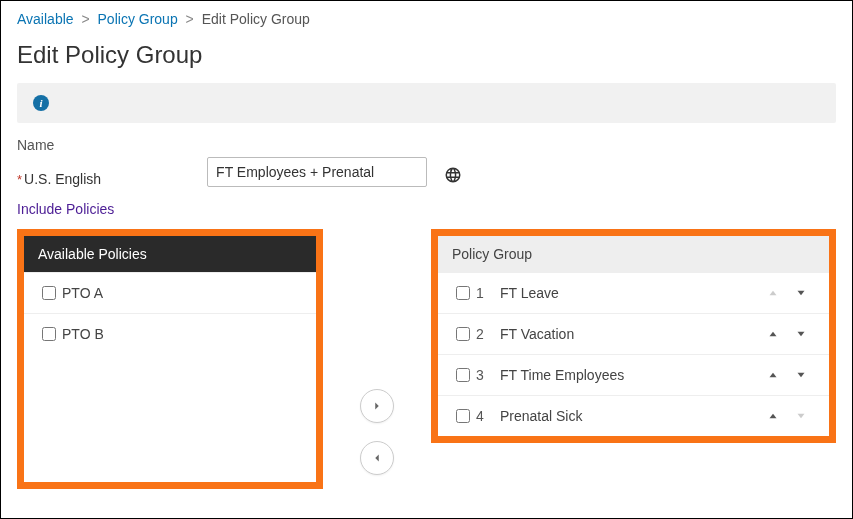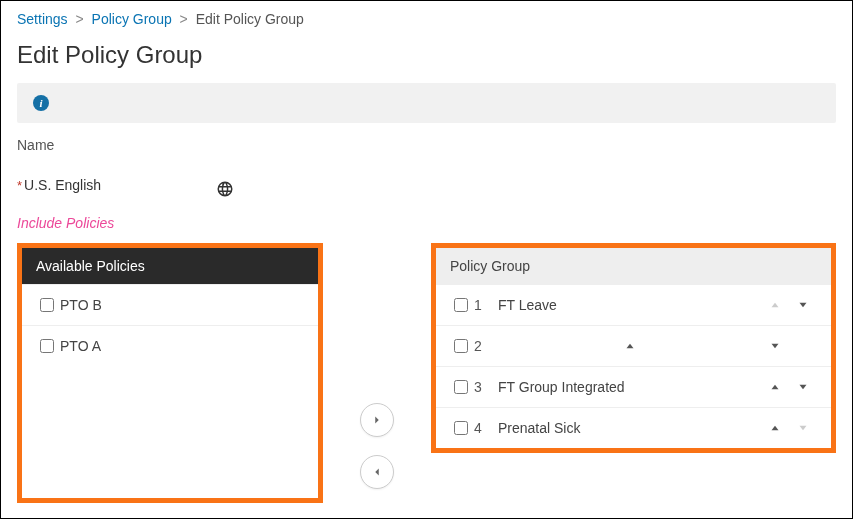--- a/index.html
+++ b/index.html
@@ -44,49 +44,49 @@
     color: #fff;
     font-size: 11px;
     font-weight: bold;
     display: flex;
     align-items: center;
     justify-content: center;
     font-family: Georgia, serif;
     font-style: italic;
   }
   .form-area { padding: 14px 16px 4px 16px; }
-  .label-row { color: #555; margin-bottom: 24px; }
-  .name-row { display: flex; align-items: flex-start; gap: 8px; margin-bottom: 14px; }
+  .label-row { color: #555; margin-bottom: 4px; }
+  .name-row { display: flex; align-items: flex-end; gap: 8px; margin-bottom: 14px; }
   .req-star { color: #c0392b; font-size: 13px; margin-right: 2px; }
   .name-input {
     width: 220px;
     padding: 6px 8px;
     border: 1px solid #bbb;
     border-radius: 2px;
     font-size: 14px;
     color: #333;
   }
   .globe-btn {
     width: 24px; height: 24px;
     display: flex; align-items: center; justify-content: center;
     color: #333;
     margin-left: 6px;
     cursor: pointer;
   }
   .globe-btn svg { width: 18px; height: 18px; }
-  .section-label { color: #ec4899; margin: 4px 0 8px 0; font-style: italic; }
+  .section-label { color: #4c1d95; margin: 4px 0 8px 0; }
   .lists-wrap {
     display: grid;
     grid-template-columns: 306px 108px 1fr;
     gap: 0;
     padding: 0 16px;
     align-items: start;
   }
   .panel {
-    border: 5px solid #f97316;
+    border: 7px solid #f97316;
   }
   .panel-header {
     padding: 10px 14px;
     font-size: 14px;
   }
   .panel-header.dark {
     background: #2a2a2a;
     color: #fff;
   }
   .panel-header.light {
@@ -145,60 +145,61 @@
     cursor: pointer;
     box-shadow: 0 1px 2px rgba(0,0,0,0.06);
   }
   .circle-btn svg { width: 14px; height: 14px; }
   .circle-btn svg path { fill: #666; }
 </style>
 </head>
 <body>
 
 <div class="breadcrumb">
-  <a>Settings</a>
+  <a>Available</a>
   <span class="sep">&gt;</span>
   <a>Policy Group</a>
   <span class="sep">&gt;</span>
   <span>Edit Policy Group</span>
 </div>
 
 <h1 class="page-title">Edit Policy Group</h1>
 
 <div class="info-bar">
   <span class="info-icon">i</span>
 </div>
 
 <div class="form-area">
   <div class="label-row">Name</div>
   <div class="name-row">
     <span>
       <span class="req-star">*</span><span class="lang-label-text">U.S. English</span>
     </span>
     <span style="width:90px;"></span>
+    <input class="name-input" type="text" value="FT Employees + Prenatal" style="">
     <span class="globe-btn">
       <svg viewBox="0 0 24 24">
           <path fill="#333" d="M12 2a10 10 0 100 20 10 10 0 000-20zm6.9 6h-3a15 15 0 00-1.3-3.4A8 8 0 0118.9 8zM12 4c.8 1 1.5 2.3 1.9 4h-3.8c.4-1.7 1.1-3 1.9-4zM4.3 14a8.2 8.2 0 010-4h3.4a18 18 0 000 4H4.3zm.8 2h3a15 15 0 001.3 3.4A8 8 0 015.1 16zM8.1 8h-3a8 8 0 013.5-3.4A15 15 0 008.1 8zM12 20c-.8-1-1.5-2.3-1.9-4h3.8c-.4 1.7-1.1 3-1.9 4zm2.3-6H9.7a16 16 0 010-4h4.6a16 16 0 010 4zm.3 5.4A15 15 0 0015.9 16h3a8 8 0 01-4.3 3.4zM16.3 14a18 18 0 000-4h3.4a8.2 8.2 0 010 4h-3.4z"></path>
         </svg>
     </span>
   </div>
   <div class="section-label">Include Policies</div>
 </div>
 
 <div class="lists-wrap">
 
   <div class="panel avail">
     <div class="panel-header dark">Available Policies</div>
     <div class="row">
       <input type="checkbox" style="">
+      <span>PTO A</span>
+    </div>
+    <div class="row">
+      <input type="checkbox" style="">
       <span>PTO B</span>
-    </div>
-    <div class="row">
-      <input type="checkbox" style="">
-      <span>PTO A</span>
     </div>
   </div>
 
   <div class="transfer-col">
     <button class="circle-btn">
       <svg viewBox="0 0 24 24">
           <path d="M9 6l6 6-6 6z"></path>
         </svg>
     </button>
     <button class="circle-btn">
@@ -223,36 +224,37 @@
       <button class="arrow-btn enabled">
         <svg viewBox="0 0 24 24">
             <path d="M12 16l-6-8h12z"></path>
           </svg>
       </button>
     </div>
 
     <div class="row">
       <input type="checkbox" style="">
       <span class="idx">2</span>
+      <span>FT Vacation</span>
       <button class="arrow-btn enabled">
         <svg viewBox="0 0 24 24">
             <path d="M12 8l6 8H6z"></path>
           </svg>
       </button>
       <button class="arrow-btn enabled">
         <svg viewBox="0 0 24 24">
             <path d="M12 16l-6-8h12z"></path>
           </svg>
       </button>
     </div>
 
     <div class="row">
       <input type="checkbox" style="">
       <span class="idx">3</span>
-      <span>FT Group Integrated</span>
+      <span>FT Time Employees</span>
       <button class="arrow-btn enabled">
         <svg viewBox="0 0 24 24">
             <path d="M12 8l6 8H6z"></path>
           </svg>
       </button>
       <button class="arrow-btn enabled">
         <svg viewBox="0 0 24 24">
             <path d="M12 16l-6-8h12z"></path>
           </svg>
       </button>

